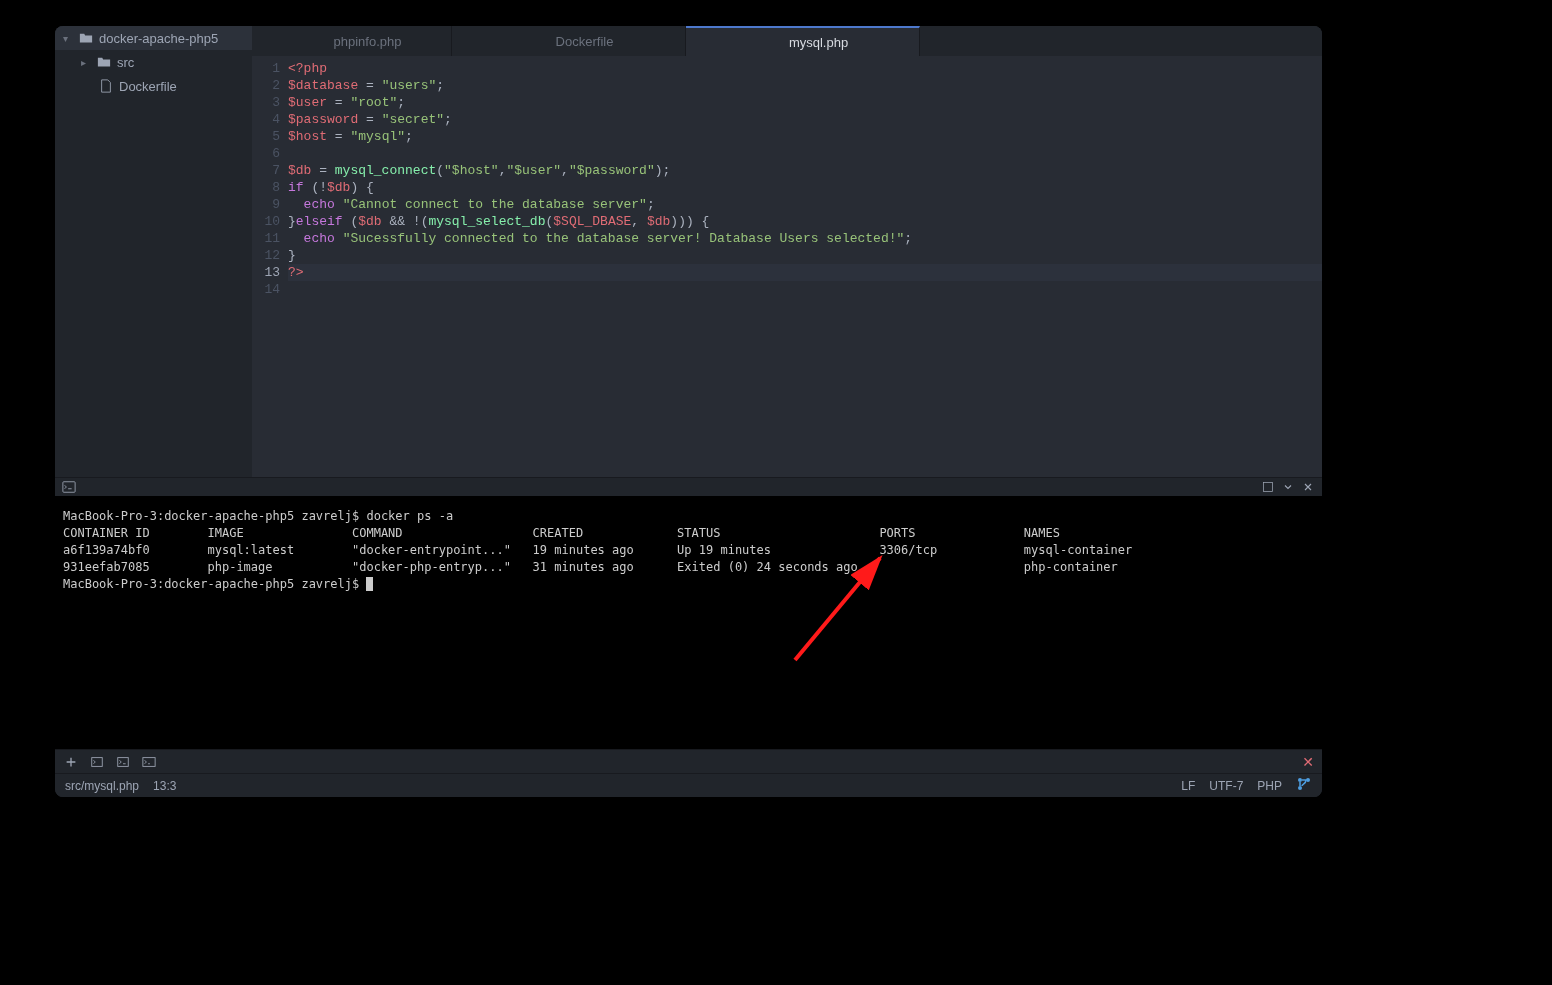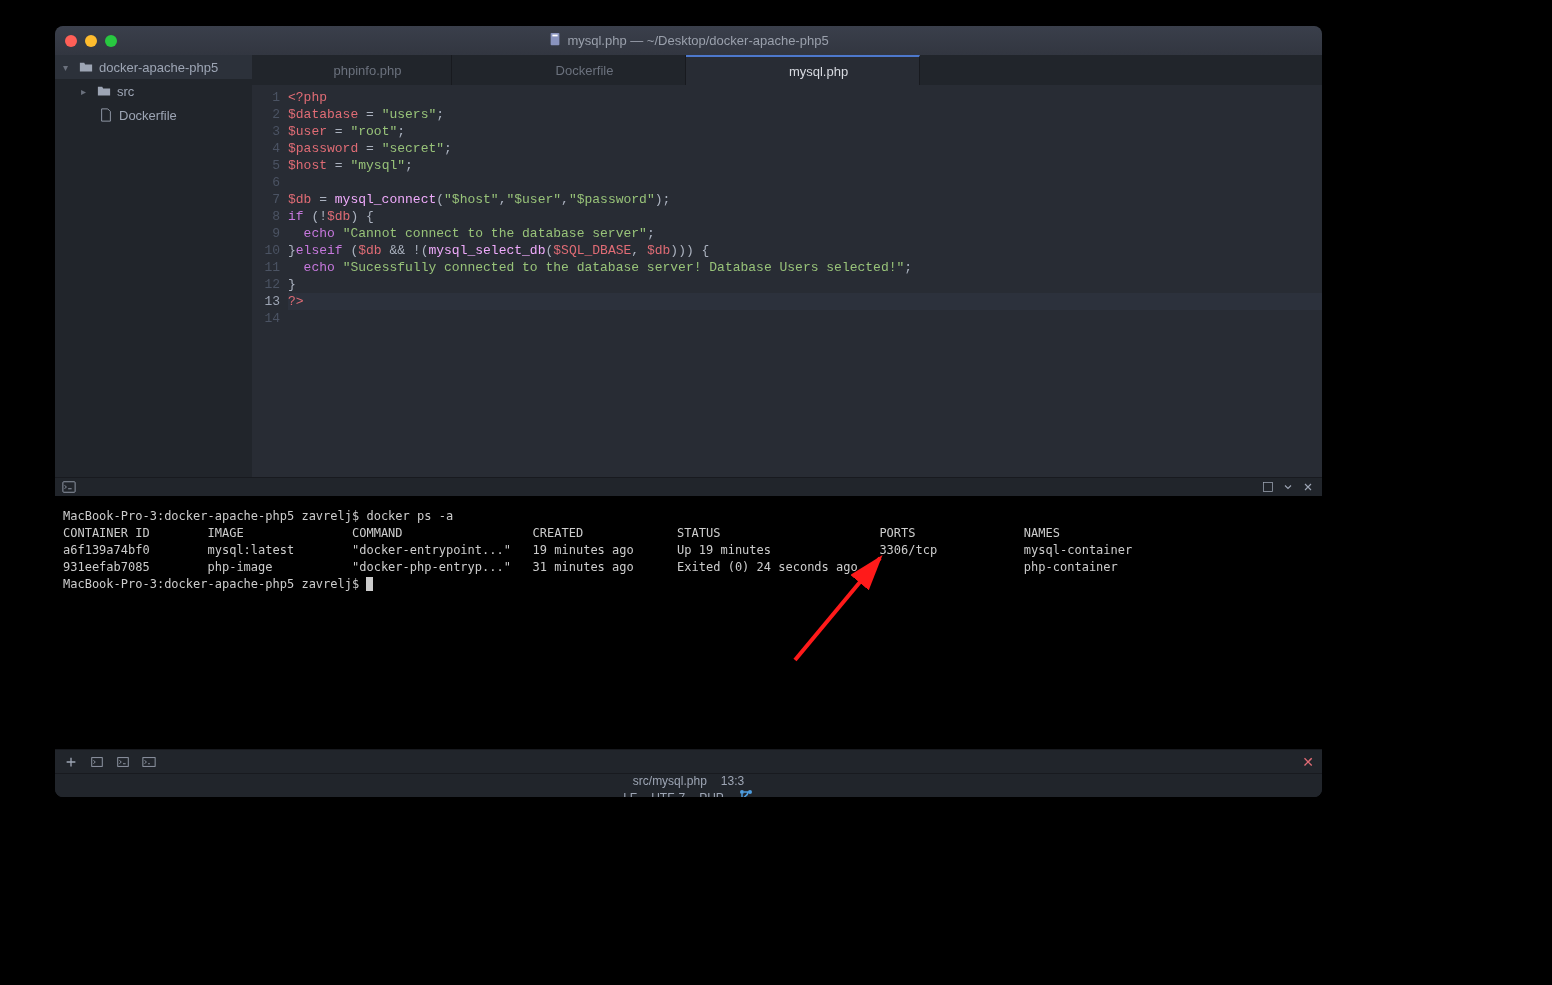--- a/index.html
+++ b/index.html
@@ -123,21 +123,21 @@
   color: #abb2bf;
   position: relative;
 }
 .code .line { height: 17px; }
 .code .line.active { background: #2c313c; }
 .php-tag { color: #e06c75; }
 .php-var { color: #e06c75; }
 .php-str { color: #98c379; }
 .php-op { color: #abb2bf; }
 .php-kw { color: #c678dd; }
-.php-fn { color: #f0abfc; }
+.php-fn { color: #86efac; }
 .php-punc { color: #abb2bf; }
 .terminal-panel {
   height: 296px;
   display: flex;
   flex-direction: column;
   border-top: 1px solid #181a1f;
 }
 .term-header {
   height: 18px;
   background: #21252b;
@@ -191,49 +191,32 @@
 .statusbar {
   height: 24px;
   background: #21252b;
   border-top: 1px solid #181a1f;
   display: flex;
   align-items: center;
   justify-content: space-between;
   padding: 0 10px;
   color: #9da5b4;
   font-size: 12px;
-  flex-direction: column;
 }
 .statusbar-left, .statusbar-right { display: flex; gap: 14px; align-items: center; }
 .git-icon { color: #4d9de0; }
 .arrow-annotation {
   position: absolute;
   pointer-events: none;
 }
 </style>
 </head>
 <body>
 
 <div class="window">
-  <div class="titlebar">
-    <div class="traffic-lights">
-      <div class="tl red"></div>
-      <div class="tl yellow"></div>
-      <div class="tl green"></div>
-    </div>
-    <div class="title-text">
-      <span class="file-small-icon">
-        <svg viewBox="0 0 16 16">
-            <rect x="2" y="1" width="10" height="14" rx="1" fill="#8993be"></rect>
-            <rect x="4" y="3" width="6" height="2" fill="#fff"></rect>
-          </svg>
-      </span>
-      <span>mysql.php — ~/Desktop/docker-apache-php5</span>
-    </div>
-  </div>
 
   <div class="body">
     <div class="upper">
       <div class="sidebar">
         <div class="tree-root">
           <span class="chevron">▾</span>
           <span class="folder-icon">
             <svg viewBox="0 0 16 16">
                 <path d="M1 3h5l1 2h8v8H1z" fill="#9da5b4"></path>
               </svg>

